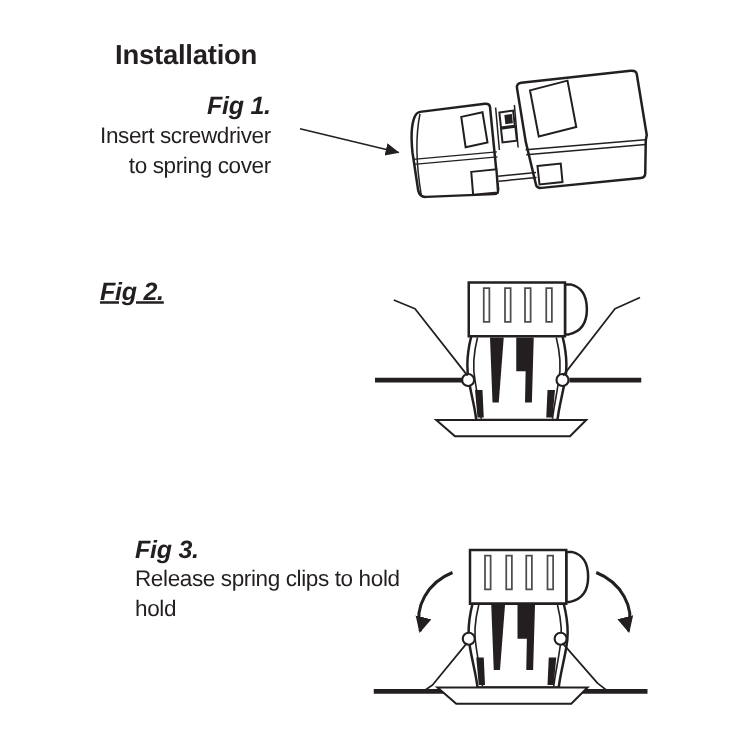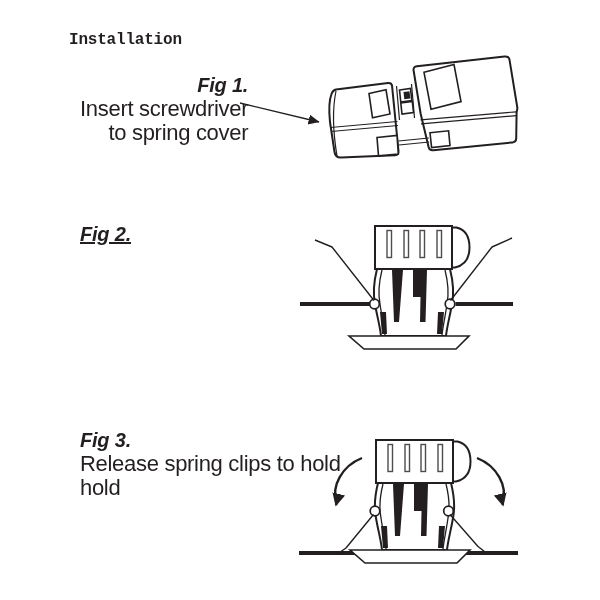--- a/index.html
+++ b/index.html
@@ -3,34 +3,34 @@
 <meta charset="utf-8">
 <style>
   html,body{margin:0;padding:0;}
   body{
     width:600px;height:600px;position:relative;overflow:hidden;
     background:var(--paper,#ffffff);
     font-family:"Liberation Sans","DejaVu Sans",sans-serif;
     color:var(--ink,#231f20);
   }
   .page-title{
-    position:absolute;left:69px;top:31px;
-    font-size:16px;font-weight:700;letter-spacing:-0.2px;font-family:Liberation Mono, monospace;
+    position:absolute;left:92px;top:31px;
+    font-size:22px;font-weight:700;letter-spacing:-0.2px;
   }
   .figtext{position:absolute;left:80px;}
   .figtext .figlabel{
     font-size:20px;font-weight:700;font-style:italic;
     line-height:24px;letter-spacing:-0.2px;
   }
   .figtext .figline{
-    font-size:22px;font-weight:400;line-height:23.5px;letter-spacing:-0.3px;
+    font-size:18px;font-weight:400;line-height:23.5px;letter-spacing:-0.3px;
   }
   #figtext-1{top:73px;text-align:right;}
   #figtext-2{top:222px;text-decoration:underline;}
-  #figtext-3{top:428px;}
+  #figtext-3{top:428px;margin-left:28px;}
   svg.art{position:absolute;left:0;top:0;}
   .ln  {fill:#ffffff;stroke:var(--ink,#231f20);stroke-width:2;}
   .ln15{fill:#ffffff;stroke:var(--ink,#231f20);stroke-width:1.6;}
   .thin{fill:none;stroke:var(--ink,#231f20);stroke-width:1.3;}
   .seam{fill:none;stroke:var(--ink,#231f20);stroke-width:1.2;}
   .blk {fill:var(--ink,#231f20);stroke:none;}
   .slot{fill:#ffffff;stroke:var(--slot,#4d4d4d);stroke-width:1.4;}
   .ceil{fill:none;stroke:var(--ink,#231f20);stroke-width:3.8;stroke-linecap:butt;}
   .wire{fill:none;stroke:var(--ink,#231f20);stroke-width:1.4;stroke-linejoin:round;}
   .arc {fill:none;stroke:var(--ink,#231f20);stroke-width:2.4;}

